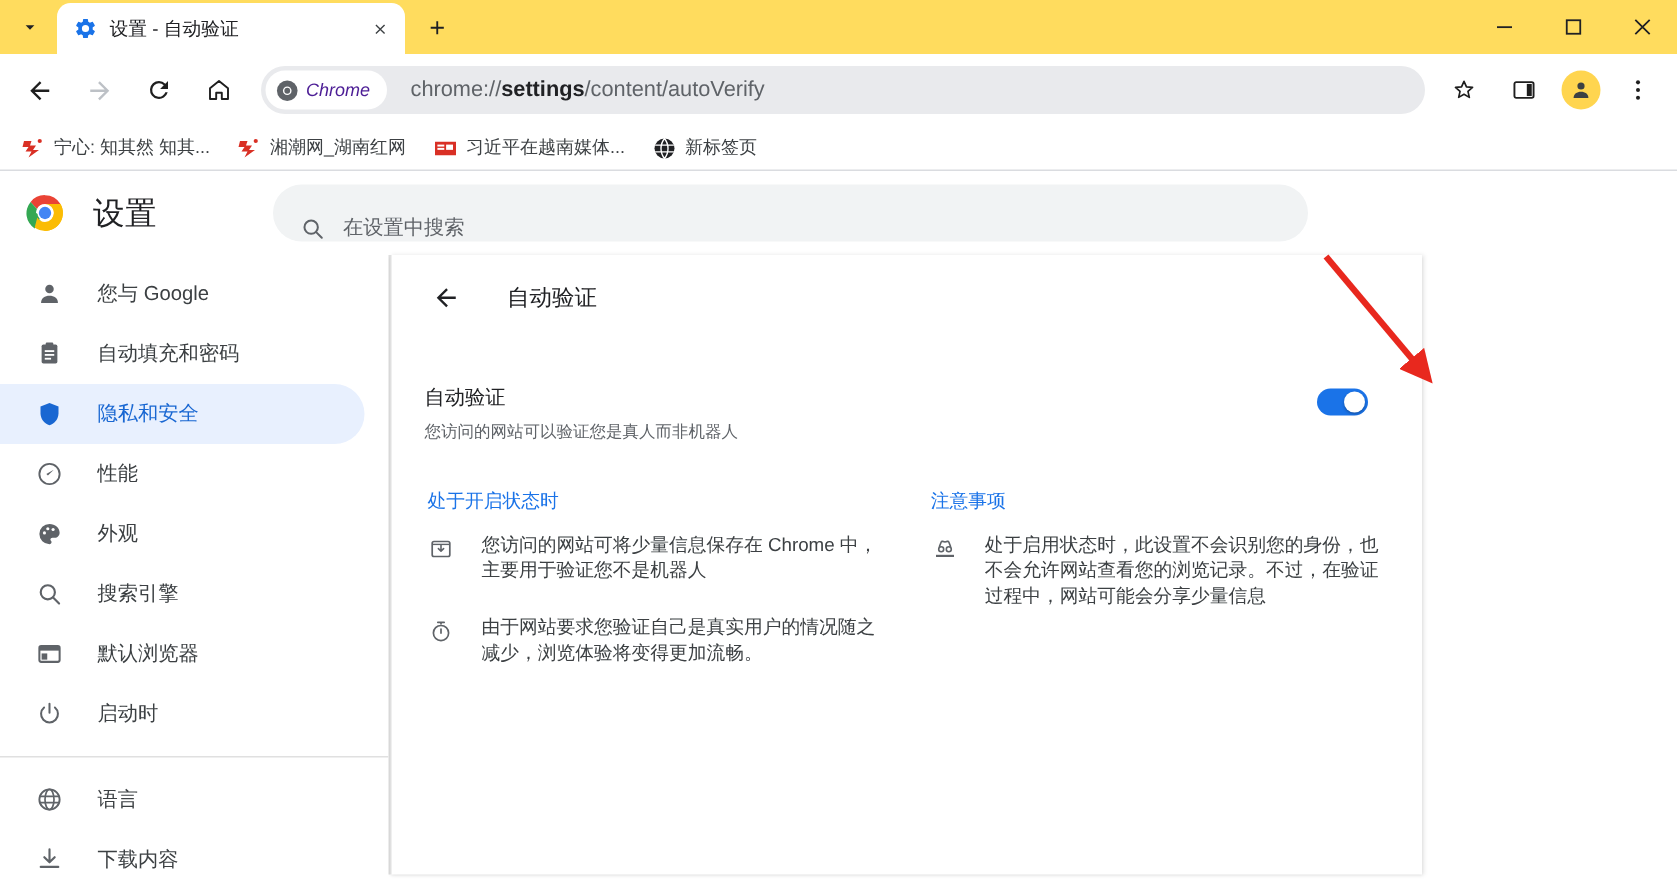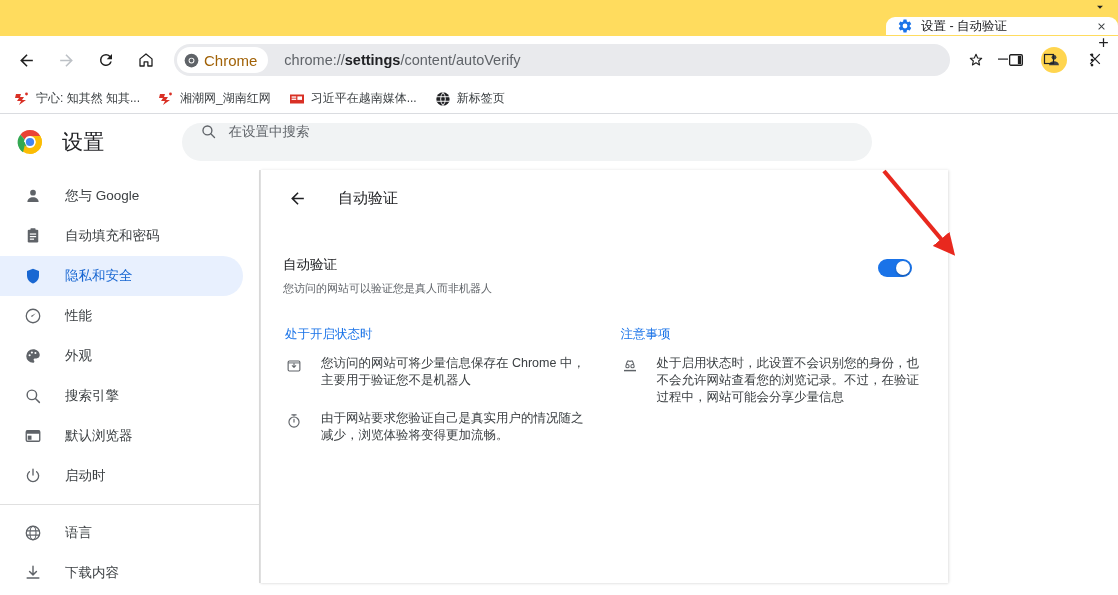--- a/index.html
+++ b/index.html
@@ -7,21 +7,21 @@
     width: 1118px; height: 595px;
     overflow: hidden;
     background: #ffffff;
     font-family: "Liberation Sans", "DejaVu Sans", sans-serif;
     -webkit-font-smoothing: antialiased;
   }
 
   
   .tabstrip {
     height: 36px; background: #FFDC5E;
-    display: flex; align-items: flex-end; position: relative; flex-direction: column;
+    display: flex; align-items: flex-end; position: relative;
   }
   .tab-search-chip {
     width: 36px; height: 30px; margin-left: 2px; margin-bottom: 3px;
     display: flex; align-items: center; justify-content: center;
     border-radius: 6px; cursor: pointer;
   }
   .tab {
     width: 232px; height: 34px; background: #ffffff;
     border-radius: 9px 9px 0 0;
     display: flex; align-items: center; gap: 8px;
@@ -63,21 +63,21 @@
   .omnibox {
     flex: 1; height: 32px; background: #e9eaed; border-radius: 16px;
     display: flex; align-items: center; margin: 0 6px 0 8px;
     padding: 0 2px 0 3px; min-width: 0; cursor: text;
   }
   .chrome-chip {
     height: 26px; background: #ffffff; border-radius: 13px;
     display: flex; align-items: center; gap: 5px;
     padding: 0 11px 0 7px; flex: 0 0 auto;
   }
-  .chrome-chip-label { font-size: 15px; color: #a16207; }
+  .chrome-chip-label { font-size: 12px; color: #4c1d95; font-style: italic; }
   .omnibox-url {
     font-size: 14.5px; color: #5f6368; margin-left: 16px;
     white-space: nowrap; overflow: hidden; text-overflow: ellipsis;
   }
   .omnibox-url b { color: #202124; font-weight: 700; }
   .avatar {
     width: 26px; height: 26px; border-radius: 50%; background: #FFD54F;
     display: flex; align-items: center; justify-content: center;
     margin: 0 5px; cursor: pointer; flex: 0 0 auto;
   }
@@ -105,21 +105,21 @@
     display: flex; align-items: center; padding-left: 17px;
   }
   .chrome-logo { width: 26px; height: 26px; flex: 0 0 26px; }
   .settings-title {
     font-size: 21px; color: #202124; margin-left: 19px;
     font-weight: 400; letter-spacing: .3px;
   }
   .settings-search {
     margin-left: 77px; width: 690px; height: 38px;
     background: #f1f3f4; border-radius: 19px;
-    display: flex; align-items: flex-start; gap: 12px; padding: 0 18px;
+    display: flex; align-items: flex-end; gap: 12px; padding: 0 18px;
     cursor: text;
   }
   .settings-search-ph { font-size: 13.5px; color: #5f6368; }
 
   
   .settings-body { display: flex; height: 413px; background: #ffffff; }
 
   .sidebar {
     width: 260px; flex: 0 0 260px; padding-top: 6px;
     border-right: 1px solid #e0e0e0; background: #ffffff;

